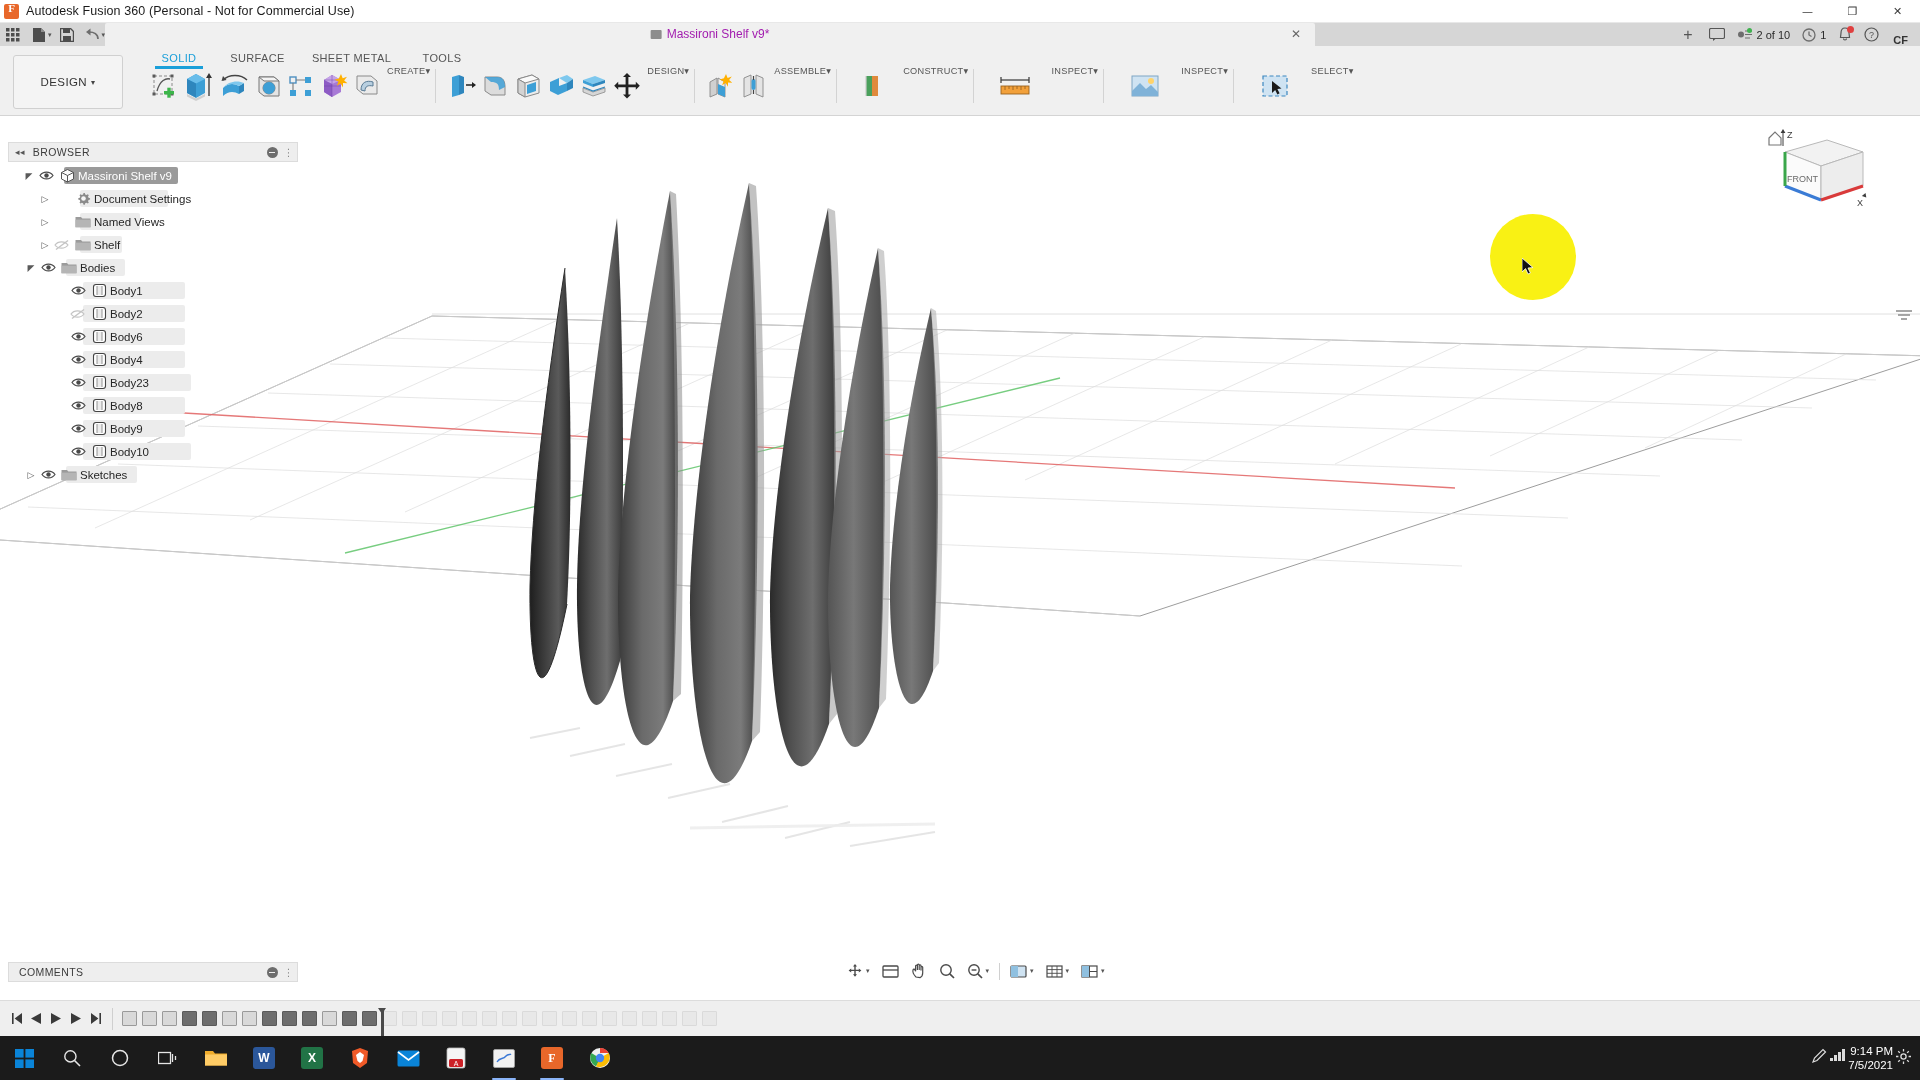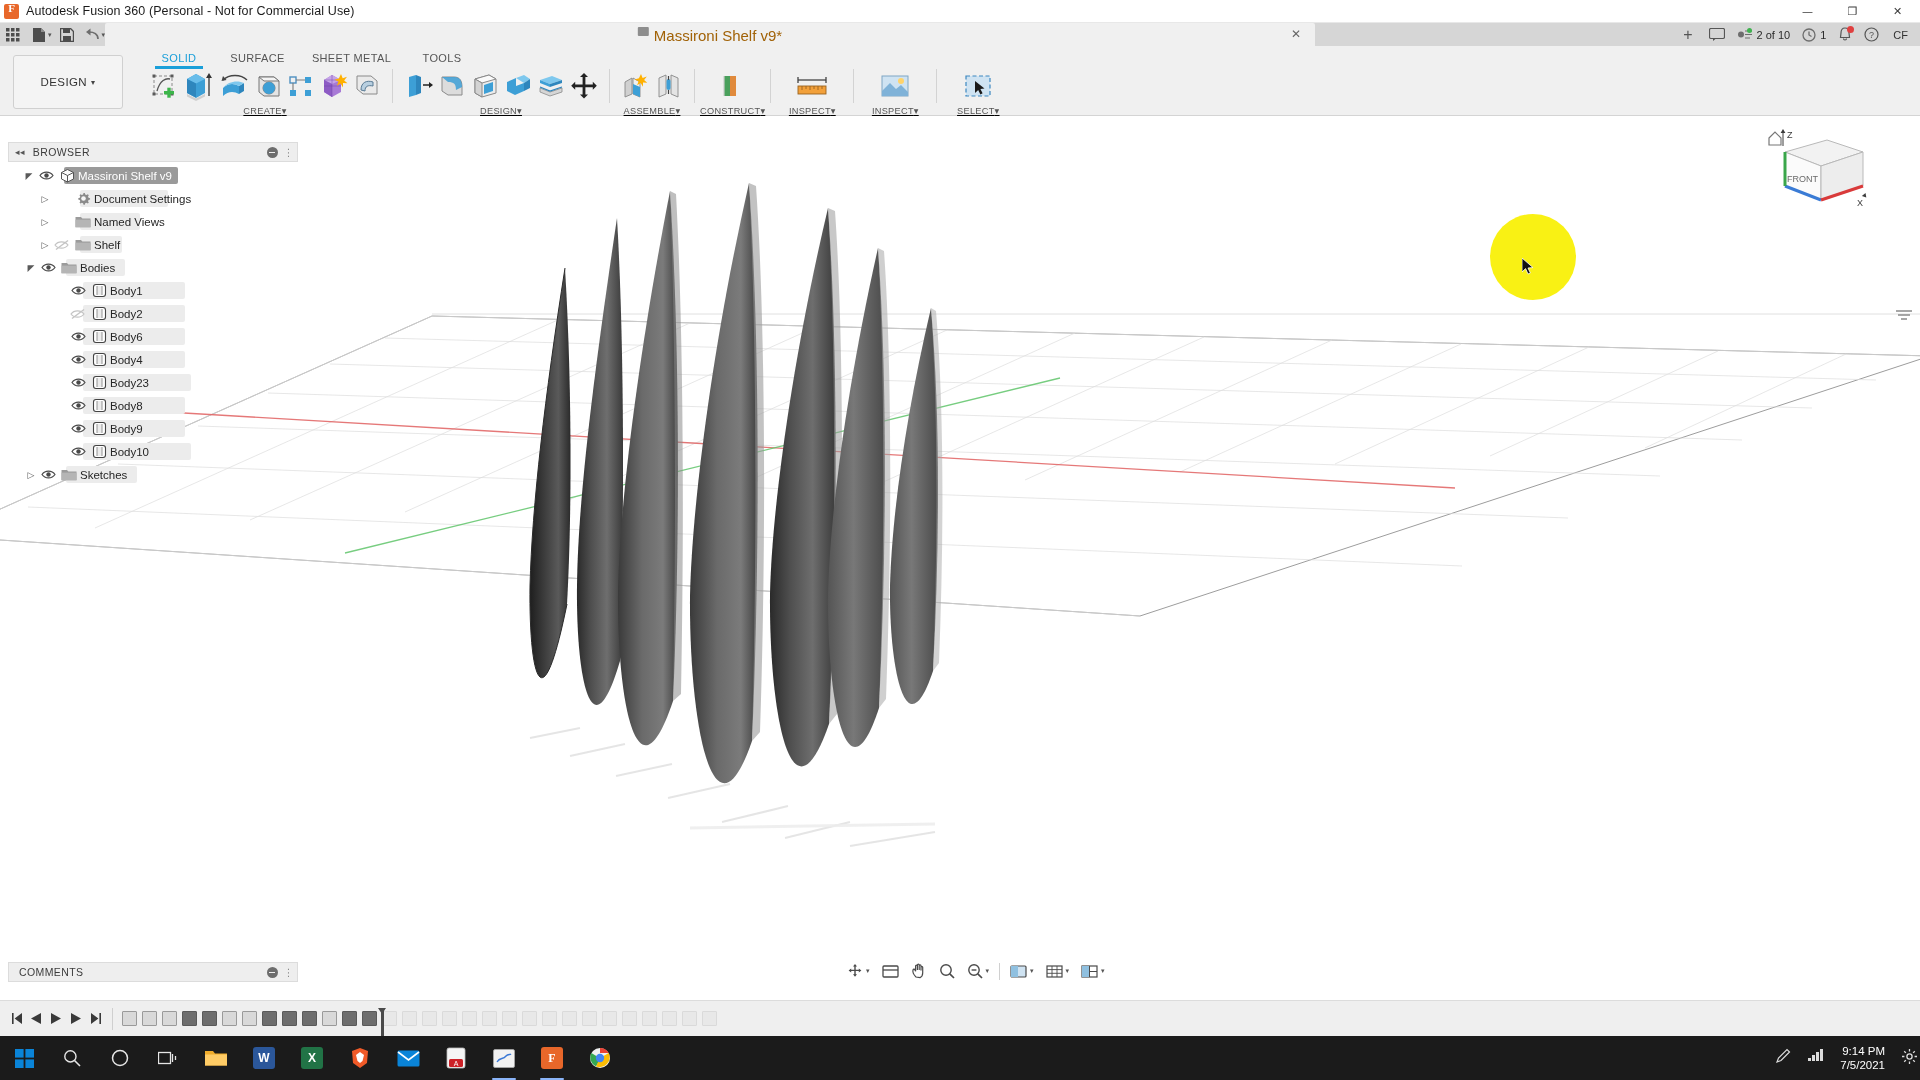--- a/index.html
+++ b/index.html
@@ -45,22 +45,22 @@
   .qi svg { display: block; }
   .qcaret { font-size: 7px; color: #555; margin-left: -4px; margin-right: 2px; }
 
   .doctab {
     position: absolute; left: 105px; top: 0; height: 23px;
     min-width: 1210px; background: #f0f0f0;
     border-top-left-radius: 2px; border-top-right-radius: 2px;
   }
   .doctitle {
     position: absolute; left: 50%; transform: translateX(-50%); top: 4px;
-    font-size: 15px; color: #a16207; white-space: nowrap;
-    display: flex; gap: 5px;
+    font-size: 12px; color: #a21caf; white-space: nowrap;
+    display: flex; align-items: center; gap: 5px;
   }
   .doctitle .dicon {
     width: 11px; height: 9px; background: #8d8d8d; border-radius: 1px;
     display: inline-block;
   }
   .tabclose {
     position: absolute; right: 14px; top: 4px; font-size: 12px; color: #666;
     font-family: "DejaVu Sans", sans-serif;
   }
   .qright {
@@ -99,21 +99,21 @@
   .rtab.active { color: #1a9fd9; }
   .rtab .uline {
     position: absolute; bottom: -5px; left: 12px; right: 12px; height: 3px;
     background: #1a9fd9;
   }
 
   .rgroups {
     position: absolute; left: 143px; top: 20px; height: 50px; display: flex;
     align-items: flex-start;
   }
-  .rgroup { position: relative; height: 50px; display: flex; flex-direction: column; text-decoration: underline; }
+  .rgroup { position: relative; height: 50px; display: flex; flex-direction: row; }
   .ricons { display: flex; align-items: center; height: 40px; padding: 0 4px; }
   .ricon {
     width: 33px; height: 40px; display: flex; align-items: center;
     justify-content: center; position: relative;
   }
   .ricon.big { width: 38px; }
   .rglabel {
     text-align: center; font-size: 9.2px; color: #555; letter-spacing: .3px;
     height: 10px; line-height: 10px; white-space: nowrap;
   }
@@ -244,21 +244,21 @@
     width: 48px; height: 44px; display: flex; align-items: center; justify-content: center;
   }
   .tb-btn {
     width: 48px; height: 44px; display: flex; align-items: center;
     justify-content: center; position: relative;
   }
   .tb-btn .actbar {
     position: absolute; bottom: 0; left: 12px; right: 12px; height: 2px;
     background: #8ab4f8; border-radius: 1px;
   }
-  .tbr { margin-left: auto; display: flex; align-items: center; padding-right: 2px; gap: 16px; }
+  .tbr { margin-left: auto; display: flex; align-items: center; padding-right: 8px; gap: 2px; }
   .clock { color: #fff; font-size: 11.5px; line-height: 14px; text-align: right; }
   .tb-gear { color: #dcdcdc; }
 
   .appsq { width: 22px; height: 22px; border-radius: 3px; position: relative;
            display:flex; align-items:center; justify-content:center;
            font-size: 12px; font-weight: bold; color:#fff;
            font-family:"Liberation Sans", sans-serif; }
 </style>
 </head>
 <body>
@@ -361,21 +361,21 @@
           <path d="M5.5 11.5 a1.5 1.5 0 0 0 3 0" fill="none" stroke="#555" stroke-width="1.2"></path>
         </svg>
         <span class="badge-dot"></span>
       </div>
       <div class="qr">
         <svg width="15" height="15" viewBox="0 0 15 15">
           <circle cx="7.5" cy="7.5" r="6.5" fill="none" stroke="#555" stroke-width="1.2"></circle>
           <text x="7.5" y="11" font-size="9" text-anchor="middle" fill="#555" font-family="Liberation Sans">?</text>
         </svg>
       </div>
-      <div class="qr" style="font-weight:normal;color:#333;padding:0 8px;">
+      <div class="qr" style="font-weight:bold;color:#333;padding:0 8px;align-items:flex-end;">
         <span>CF</span>
       </div>
     </div>
   </div>
 
   <div class="ribbon">
     <div class="design-btn">
       <span>DESIGN</span>
       <span class="c">▾</span>
     </div>

